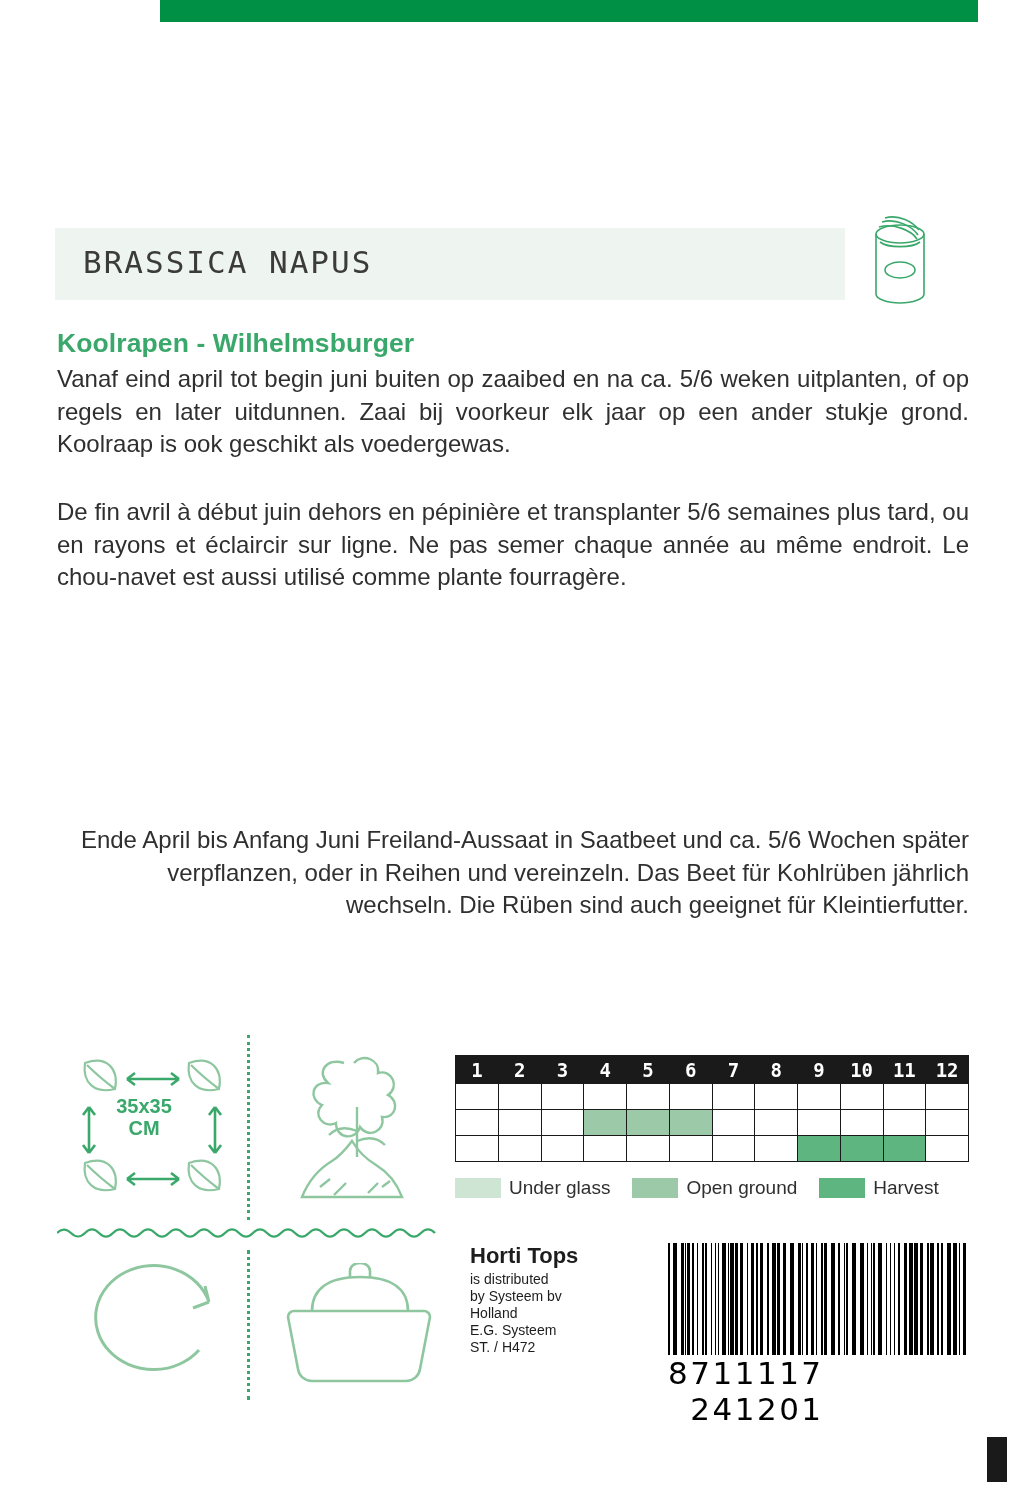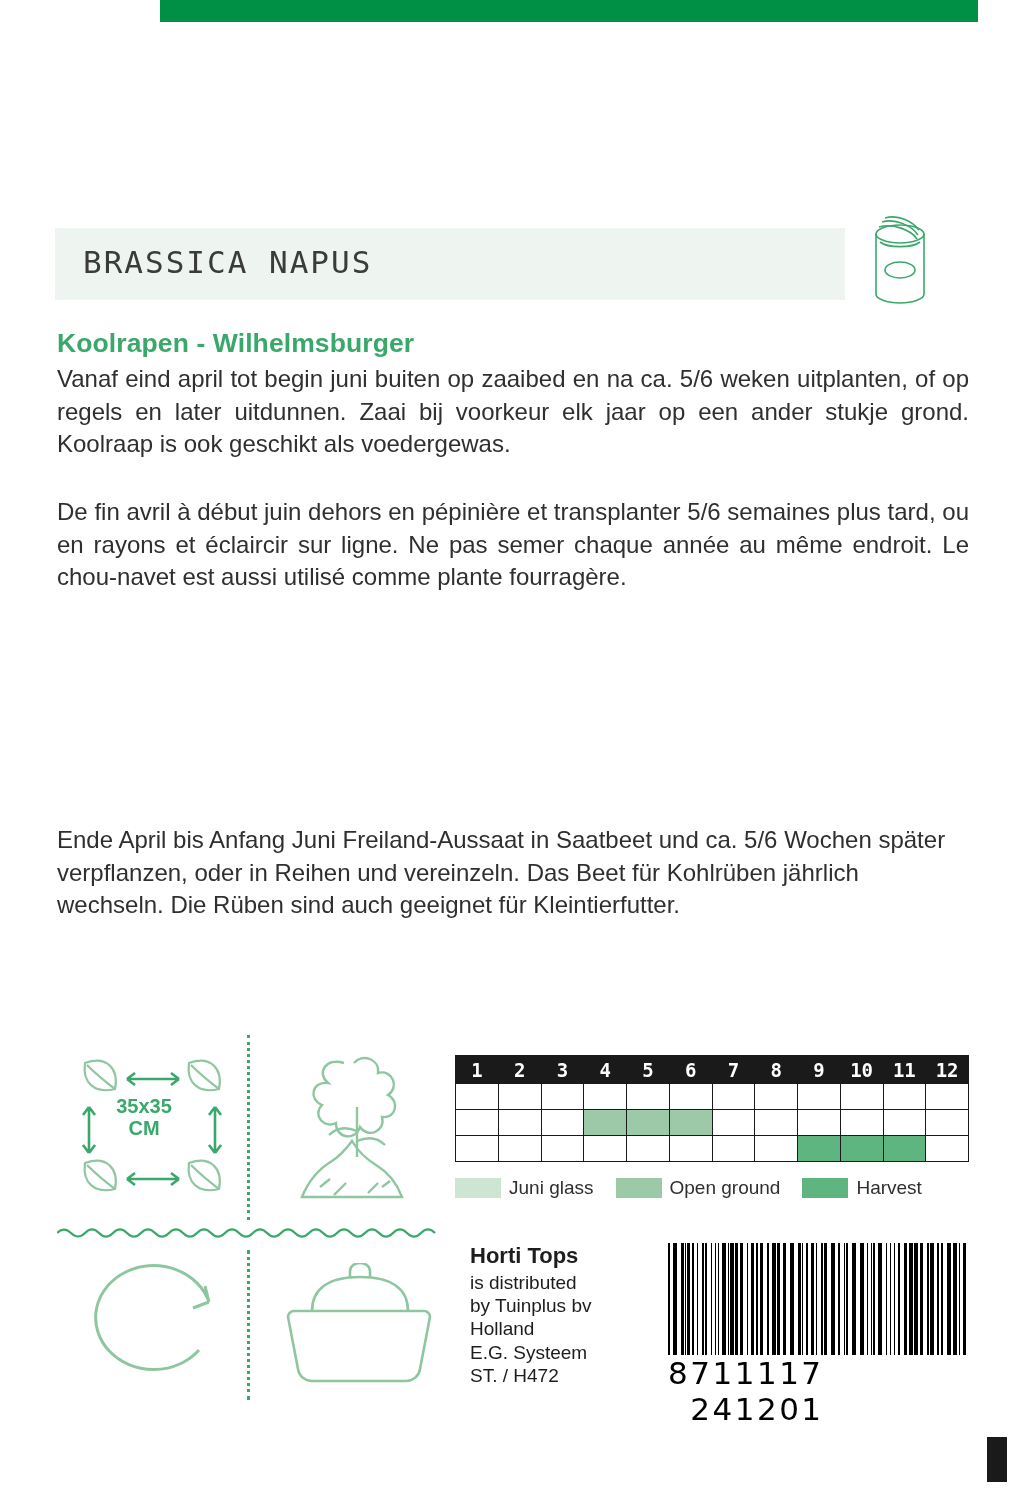--- a/index.html
+++ b/index.html
@@ -58,21 +58,21 @@
     letter-spacing: 0.1px;
   }
   .block p {
     margin: 0;
     font-size: 24px;
     line-height: 1.355;
     color: #2f2f2f;
     text-align: justify;
     text-justify: inter-word;
   }
-  .block p.nojust { text-align: left; }
+  .block p.nojust { text-align: right; }
   #block-nl { top: 328px; }
   #block-fr { top: 496px; }
   #block-en { top: 660px; }
   #block-de { top: 824px; }
 
   
   .pictos { position: absolute; left: 57px; top: 1035px; width: 380px; height: 330px; }
   .dotted-v {
     position: absolute; left: 190px; top: 0; width: 0; height: 185px;
     border-left: 3px dotted #3aa86a;
@@ -121,21 +121,21 @@
   .legend {
     position: absolute; left: 455px; top: 1177px; width: 520px;
     display: flex; align-items: center; font-size: 19px; color: #2f2f2f;
   }
   .legend .sw { width: 46px; height: 20px; margin-right: 8px; }
   .legend .item { display: flex; align-items: center; margin-right: 22px; }
 
   
   .brand { position: absolute; left: 470px; top: 1243px; width: 175px; }
   .brand .name { font-size: 22px; font-weight: bold; color: #1d1d1d; margin-bottom: 2px; }
-  .brand .line { font-size: 19px; color: #1d1d1d; line-height: 1.22; }
+  .brand .line { font-size: 14px; color: #1d1d1d; line-height: 1.22; }
 
   .barcode { position: absolute; left: 668px; top: 1243px; width: 300px; height: 150px; }
   .bars { position: absolute; left: 0; top: 0; width: 300px; height: 112px; display: flex; }
   .bars i { display: block; height: 100%; background: #000; }
   .bc-digits {
     position: absolute; left: 0; top: 112px; width: 300px;
     font-family: "DejaVu Sans", sans-serif;
     font-size: 31px; letter-spacing: 2.5px; color: #000;
     display: flex; justify-content: space-between;
   }
@@ -304,36 +304,36 @@
       <td class="cell-harv"></td>
       <td></td>
     </tr>
   </tbody>
     </table>
 </div>
 
 <div class="legend">
   <div class="item">
     <span class="sw cell-glass"></span>
-    <span>Juni glass</span>
+    <span>Under glass</span>
   </div>
   <div class="item">
     <span class="sw cell-open"></span>
     <span>Open ground</span>
   </div>
   <div class="item">
     <span class="sw cell-harv"></span>
     <span>Harvest</span>
   </div>
 </div>
 
 <div class="brand">
   <div class="name">Horti Tops</div>
   <div class="line">is distributed</div>
-  <div class="line">by Tuinplus bv</div>
+  <div class="line">by Systeem bv</div>
   <div class="line">Holland</div>
   <div class="line">E.G. Systeem</div>
   <div class="line">ST. / H472</div>
 </div>
 
 <div class="barcode">
   <div class="bars" id="bars">
       <i style="width: 2px;"></i>
       <i style="width: 3px; background: transparent;"></i>
       <i style="width: 4px;"></i>

